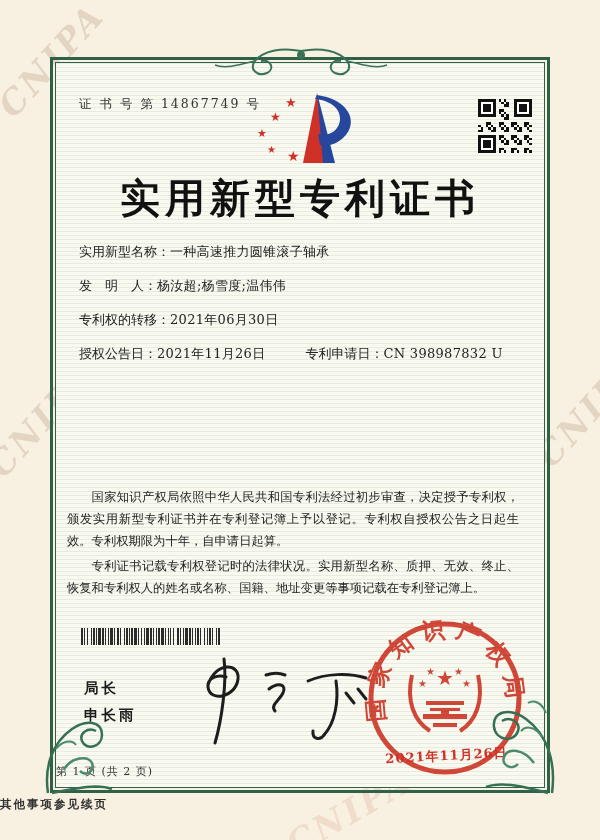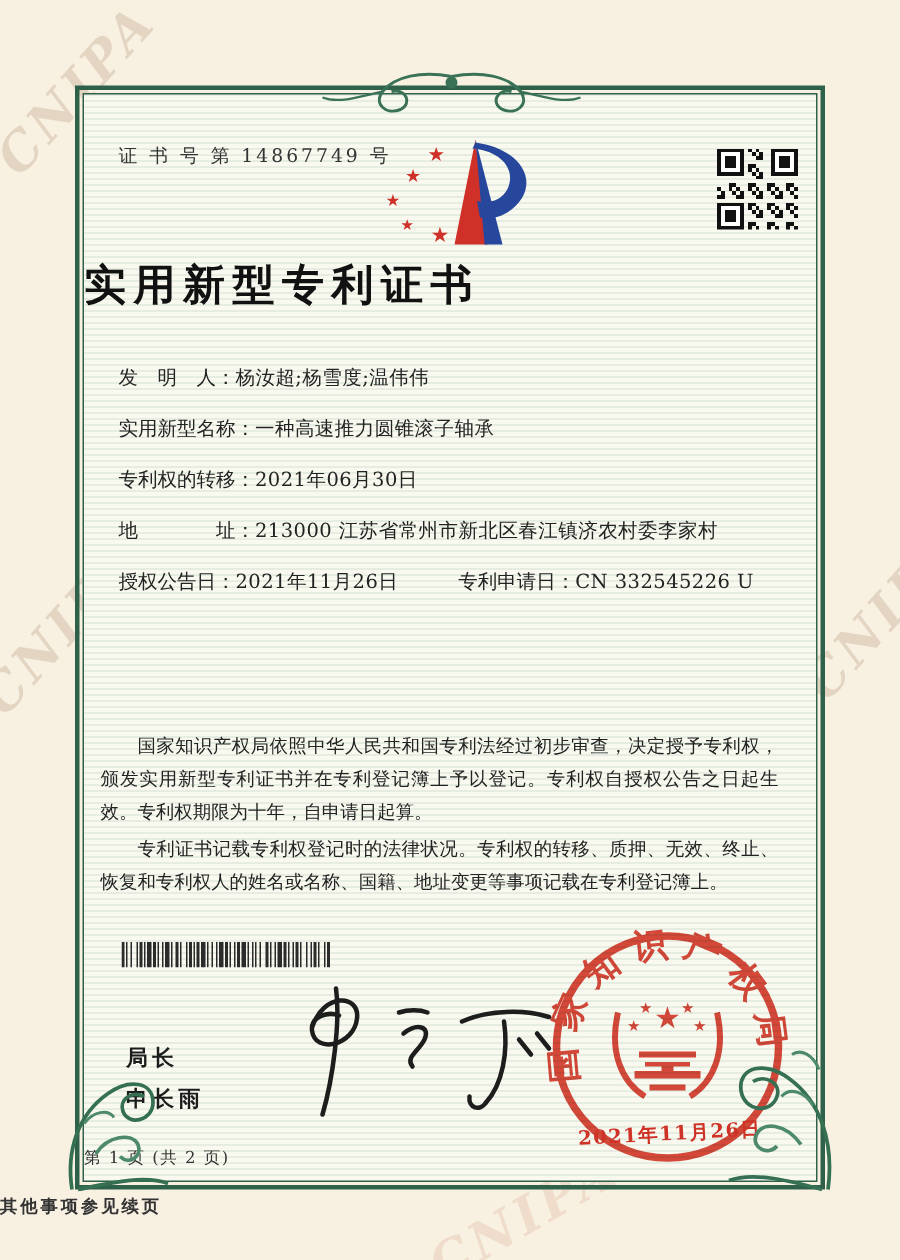--- a/index.html
+++ b/index.html
@@ -29,35 +29,35 @@
     outline:3px solid #2f6049;outline-offset:2px;
     background-color:#f9f9f0;
     background-image:repeating-linear-gradient(180deg,
       rgba(130,170,145,0.16) 0px, rgba(130,170,145,0.16) 1px,
       transparent 1px, transparent 4px);
   }
   .cert-no{position:absolute;left:23px;top:33px;font-size:12.5px;letter-spacing:2px;color:#333;}
   .logo{position:absolute;left:195px;top:24px;width:110px;height:80px;}
   .qr{position:absolute;left:422px;top:36px;width:54px;height:54px;}
   .title{
-    position:absolute;left:0;top:108px;width:100%;text-align:left;
-    font-size:28px;font-weight:bold;letter-spacing:5px;color:#111;
+    position:absolute;left:0;top:108px;width:100%;text-align:center;
+    font-size:40px;font-weight:bold;letter-spacing:5px;color:#111;
   }
   .fields{position:absolute;left:23px;top:180px;width:452px;font-size:13px;}
   .row{margin-bottom:16px;white-space:nowrap;}
   .row .lab{color:#222;}
   .row .val{color:#222;letter-spacing:0.3px;}
   .grant-gap{display:inline-block;width:40px;}
   .paras{
     position:absolute;left:11px;top:424px;width:452px;
     font-size:12.3px;line-height:1.78;color:#222;text-align:justify;
   }
   .paras p{margin:0 0 3px 0;text-indent:2em;}
   .barcode{position:absolute;left:25px;top:565px;width:162px;height:17px;}
-  .signer{position:absolute;left:28px;top:630px;font-size:14.5px;font-weight:bold;letter-spacing:3px;line-height:1.85;color:#1c1c1c;}
+  .signer{position:absolute;left:28px;top:612px;font-size:14.5px;font-weight:bold;letter-spacing:3px;line-height:1.85;color:#1c1c1c;}
   .signature{position:absolute;left:118px;top:588px;width:215px;height:100px;}
   .seal{position:absolute;left:304px;top:550px;width:170px;height:170px;opacity:0.92;mix-blend-mode:multiply;}
   .seal-date{
     position:absolute;left:308px;top:684px;width:165px;text-align:center;
     color:#cf3226;font-size:13px;font-weight:bold;letter-spacing:1px;
     transform:rotate(-3deg);
   }
   .page-num{position:absolute;left:0;top:701px;width:100%;font-size:11px;letter-spacing:1px;color:#333;}
   .footer-note{
     position:absolute;left:0;top:797px;width:100%;text-align:left;
@@ -186,39 +186,36 @@
         <rect x="16" y="2" width="3" height="3" fill="#111"></rect>
         <rect x="0" y="14" width="7" height="7" fill="#111"></rect>
         <rect x="1" y="15" width="5" height="5" fill="#fff"></rect>
         <rect x="2" y="16" width="3" height="3" fill="#111"></rect>
       </svg>
 
     <div class="title">实用新型专利证书</div>
 
     <div class="fields">
       <div class="row">
-        <span class="lab">发　明　人：</span><span class="val">杨汝超;杨雪度;温伟伟</span>
+        <span class="lab">实用新型名称：</span><span class="val">一种高速推力圆锥滚子轴承</span>
       </div>
       <div class="row">
-        <span class="lab">实用新型名称：</span><span class="val">一种高速推力圆锥滚子轴承</span>
+        <span class="lab">发　明　人：</span><span class="val">杨汝超;杨雪度;温伟伟</span>
       </div>
       <div class="row">
         <span class="lab">专利权的转移：</span><span class="val">2021年06月30日</span>
       </div>
       <div class="row">
-        <span class="lab">地　　　　址：</span><span class="val">213000 江苏省常州市新北区春江镇济农村委李家村</span>
-      </div>
-      <div class="row">
-        <span class="lab">授权公告日：</span><span class="val">2021年11月26日</span><span class="grant-gap"></span><span class="lab">专利申请日：</span><span class="val">CN 332545226 U</span>
+        <span class="lab">授权公告日：</span><span class="val">2021年11月26日</span><span class="grant-gap"></span><span class="lab">专利申请日：</span><span class="val">CN 398987832 U</span>
       </div>
     </div>
 
     <div class="paras">
       <p>国家知识产权局依照中华人民共和国专利法经过初步审查，决定授予专利权，颁发实用新型专利证书并在专利登记簿上予以登记。专利权自授权公告之日起生效。专利权期限为十年，自申请日起算。</p>
-      <p>专利证书记载专利权登记时的法律状况。专利权的转移、质押、无效、终止、恢复和专利权人的姓名或名称、国籍、地址变更等事项记载在专利登记簿上。</p>
+      <p>专利证书记载专利权登记时的法律状况。实用新型名称、质押、无效、终止、恢复和专利权人的姓名或名称、国籍、地址变更等事项记载在专利登记簿上。</p>
     </div>
 
     <svg class="barcode" id="barcode" viewBox="0 0 162 17" preserveAspectRatio="none">
         <rect x="0" y="0" width="2" height="17" fill="#2b2b2b"></rect>
         <rect x="3" y="0" width="1" height="17" fill="#2b2b2b"></rect>
         <rect x="6" y="0" width="1" height="17" fill="#2b2b2b"></rect>
         <rect x="10" y="0" width="1" height="17" fill="#2b2b2b"></rect>
         <rect x="12" y="0" width="2" height="17" fill="#2b2b2b"></rect>
         <rect x="15" y="0" width="1" height="17" fill="#2b2b2b"></rect>
         <rect x="17" y="0" width="3" height="17" fill="#2b2b2b"></rect>

